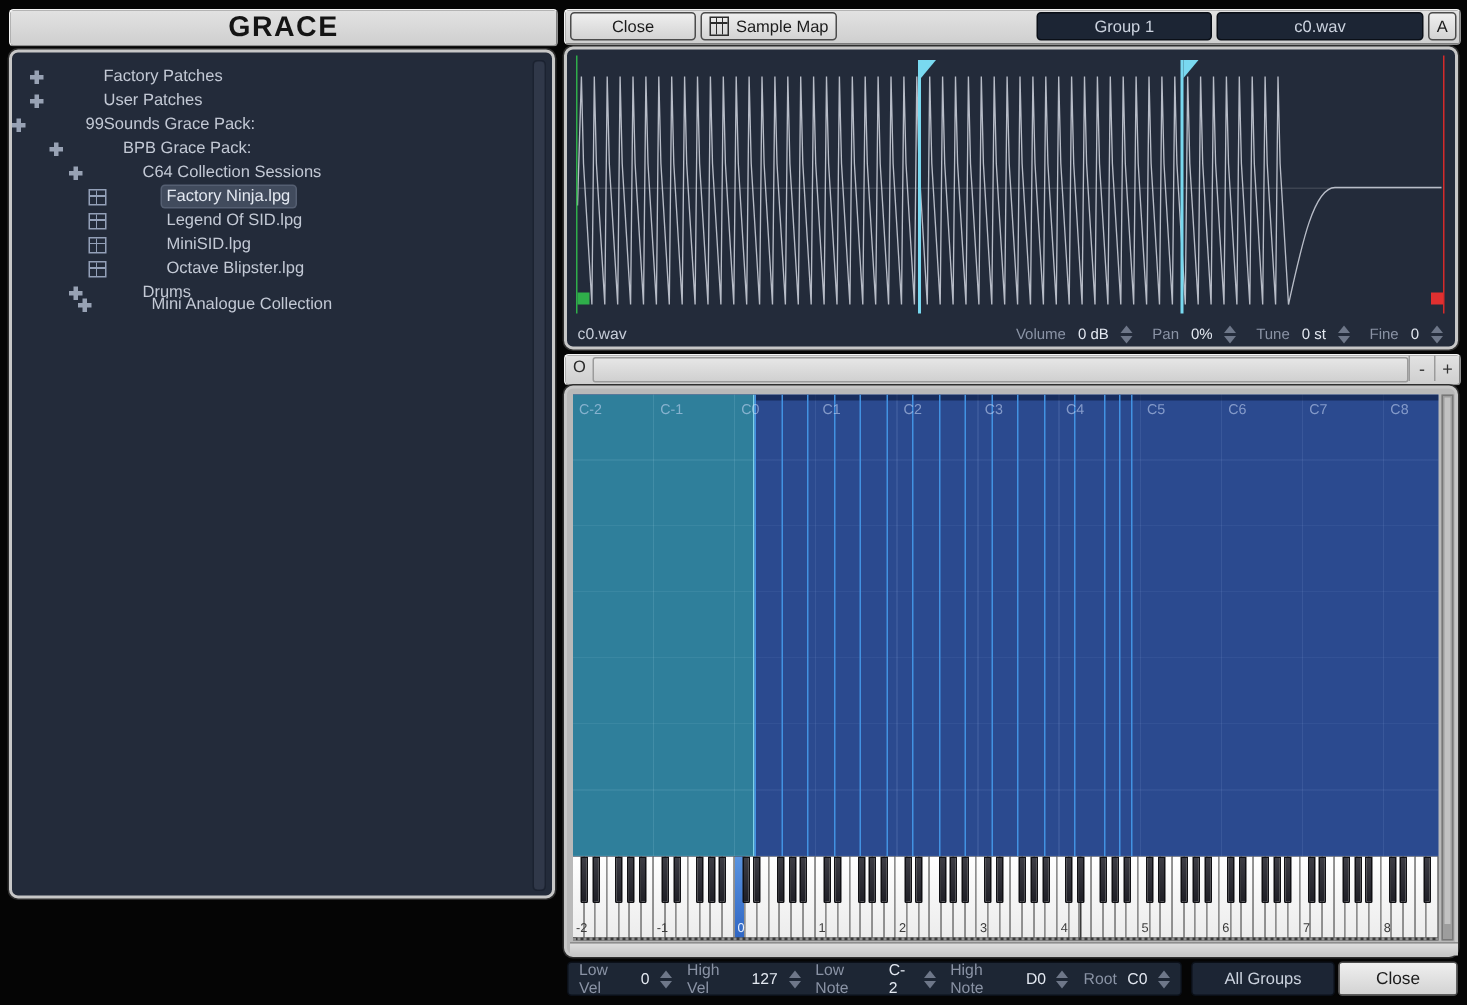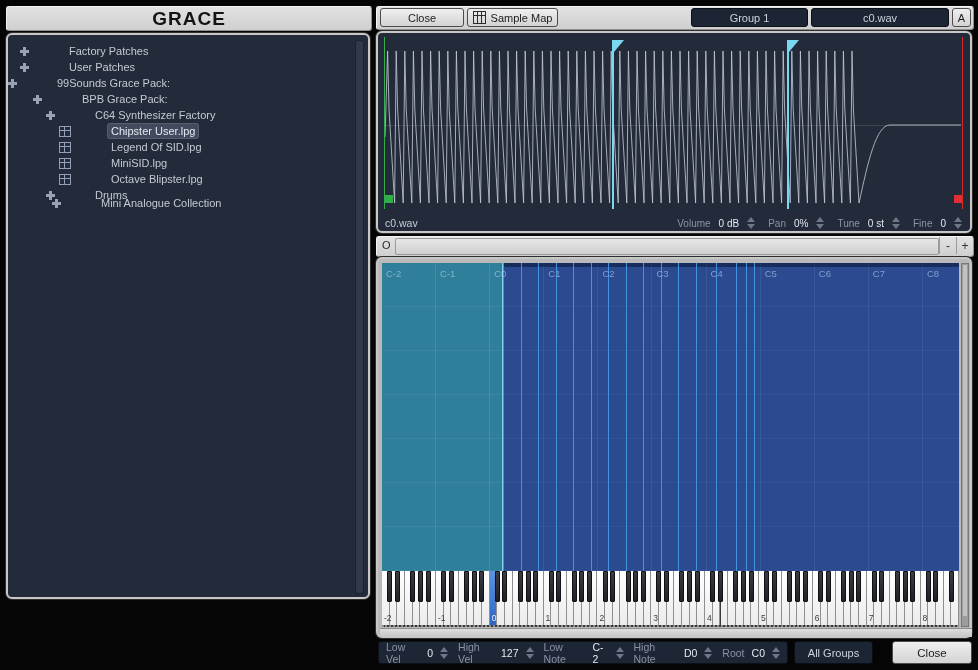--- a/index.html
+++ b/index.html
@@ -111,21 +111,21 @@
   #map-vscroll .thumb{position:absolute;left:1px;top:1px;width:4px;height:97%;background:#c2c2c2;}
   #map-hscroll{position:absolute;left:2px;top:369px;width:592px;height:8px;background:linear-gradient(#dedede,#c6c6c6);border-top:1px solid #8d8d8d;}
 
   
   #bottombar{left:376px;top:641px;width:596px;height:23px;}
   #bb-params{position:absolute;left:2px;top:0;width:410px;height:23px;background:#1d2634;border:1px solid #0b1019;
              border-radius:3px;box-sizing:border-box;display:flex;align-items:center;padding:0 7px;gap:10px;}
   #bb-params .plabel{font-size:10.5px;}
   #bb-params .pvalue{font-size:10.5px;}
   #bb-params .pgroup{gap:7px;}
-  #allgroups-btn{position:absolute;left:418px;top:0;width:79px;height:23px;}
+  #allgroups-btn{position:absolute;left:418px;top:0;width:96px;height:23px;}
   #close-btn{position:absolute;left:516px;top:0;width:80px;height:23px;font-size:11.5px;}
 
   
   #hp-btn svg{display:block;margin:2px auto 0;}
 </style>
 </head>
 <body>
 
 <div id="app">
 
@@ -146,25 +146,25 @@
         <div class="tree-row" style="top: 40px; ">
           <span class="icon-plus"></span>
           <span class="tree-label">99Sounds Grace Pack:</span>
         </div>
         <div class="tree-row" style="top: 56px; padding-left: 25px;">
           <span class="icon-plus"></span>
           <span class="tree-label">BPB Grace Pack:</span>
         </div>
         <div class="tree-row" style="top: 72px; padding-left: 38px;">
           <span class="icon-plus"></span>
-          <span class="tree-label">C64 Synthesizer Factory</span>
+          <span class="tree-label">C64 Collection Sessions</span>
         </div>
         <div class="tree-row selected" style="top: 88px; padding-left: 51px;">
           <span class="icon-grid"></span>
-          <span class="tree-label">Chipster User.lpg</span>
+          <span class="tree-label">Factory Ninja.lpg</span>
         </div>
         <div class="tree-row" style="top: 104px; padding-left: 51px;">
           <span class="icon-grid"></span>
           <span class="tree-label">Legend Of SID.lpg</span>
         </div>
         <div class="tree-row" style="top: 120px; padding-left: 51px;">
           <span class="icon-grid"></span>
           <span class="tree-label">MiniSID.lpg</span>
         </div>
         <div class="tree-row" style="top: 136px; padding-left: 51px;">

